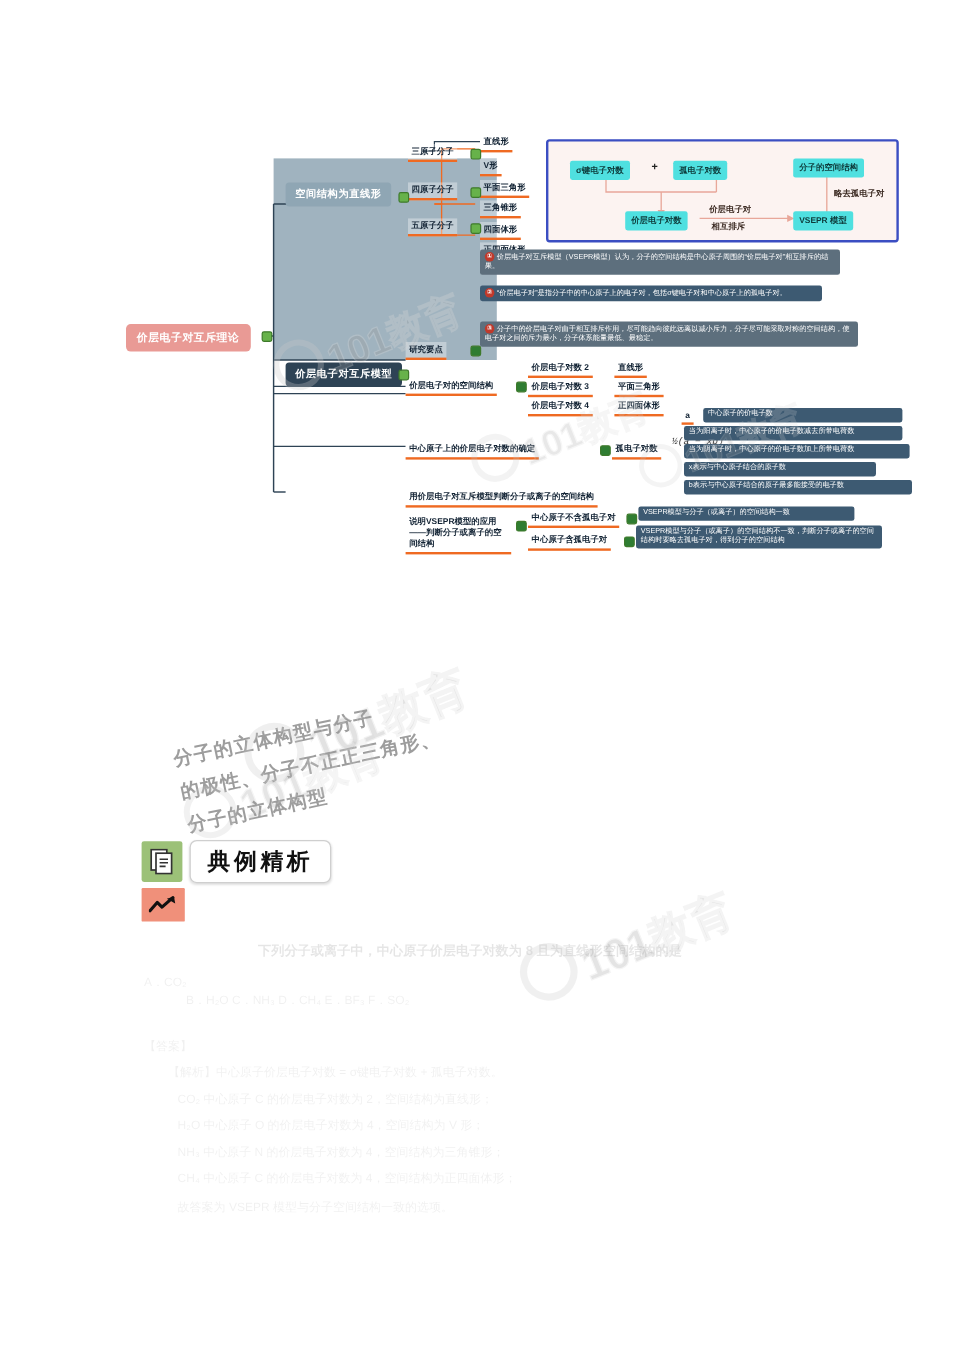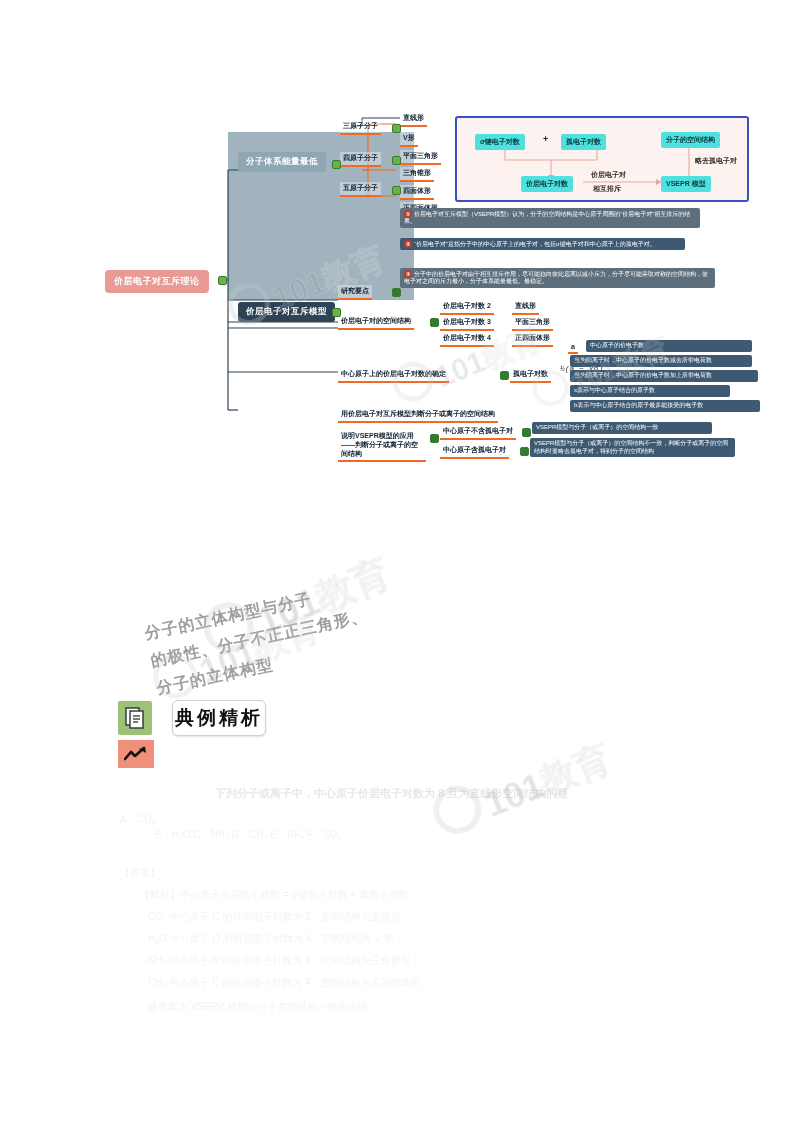--- a/index.html
+++ b/index.html
@@ -71,22 +71,22 @@
 
   
   .faded-head{position:absolute;left:150px;top:585px;width:330px;height:110px;
     transform:rotate(-12deg);color:#8d8d8d;opacity:.85;font-size:16px;font-weight:bold;
     line-height:1.75;letter-spacing:1px;}
 
   
   .ex-wrap{position:absolute;left:118px;top:700px;display:flex;align-items:center;}
   .ex-icon{width:34px;height:34px;background:#9cc178;display:flex;align-items:center;
     justify-content:center;border-radius:2px;}
-  .ex-pill{margin-left:20px;height:34px;background:#fff;border:1px solid #cfcfcf;border-radius:6px;
-    display:flex;align-items:center;padding:0 2px;box-shadow:0 1px 2px rgba(0,0,0,.12);}
+  .ex-pill{margin-left:6px;height:34px;background:#fff;border:1px solid #cfcfcf;border-radius:6px;
+    display:flex;align-items:center;padding:0 14px;box-shadow:0 1px 2px rgba(0,0,0,.12);}
   .ex-pill span{font-size:19px;font-weight:bold;color:#111;letter-spacing:3px;}
   .trend-icon{position:absolute;left:118px;top:740px;width:36px;height:28px;background:#f0907a;
     display:flex;align-items:center;justify-content:center;border-radius:1px;}
 
   
   .body-text{position:absolute;left:0;top:0;width:100%;}
   .ft{position:absolute;color:#0d0d0d;opacity:.055;font-size:10px;line-height:1.4;
     white-space:nowrap;font-family:"Liberation Sans","DejaVu Sans",sans-serif;}
   .ft.t-title{font-size:11px;font-weight:bold;opacity:.10;}
 </style>
@@ -115,21 +115,21 @@
           <path d="M262,60 L268,60 L268,14 L296,14"></path>
           <path d="M268,60 L296,60"></path>
           <path d="M262,60 L268,60 L268,86 L296,86"></path>
         </g>
         <g stroke="#2e4355" stroke-width="1" fill="none">
           <path d="M252,16 L262,16 L262,8 L300,8"></path>
         </g>
       </svg>
     </div>
 
-    <div class="node n-cat" style="left:138px;top:42px;">分子体系能量最低</div>
+    <div class="node n-cat" style="left:138px;top:42px;">空间结构为直线形</div>
 
     <div class="node n-ul" style="left:240px;top:10px;">三原子分子</div>
     <div class="node n-ul" style="left:240px;top:42px;">四原子分子</div>
     <div class="node n-ul" style="left:240px;top:72px;">五原子分子</div>
 
     <div class="node n-ul" style="left:300px;top:2px;">直线形</div>
     <div class="node n-ul" style="left:300px;top:22px;">V形</div>
     <div class="node n-ul" style="left:300px;top:40px;">平面三角形</div>
     <div class="node n-ul" style="left:300px;top:57px;">三角锥形</div>
     <div class="node n-ul" style="left:300px;top:75px;">四面体形</div>

